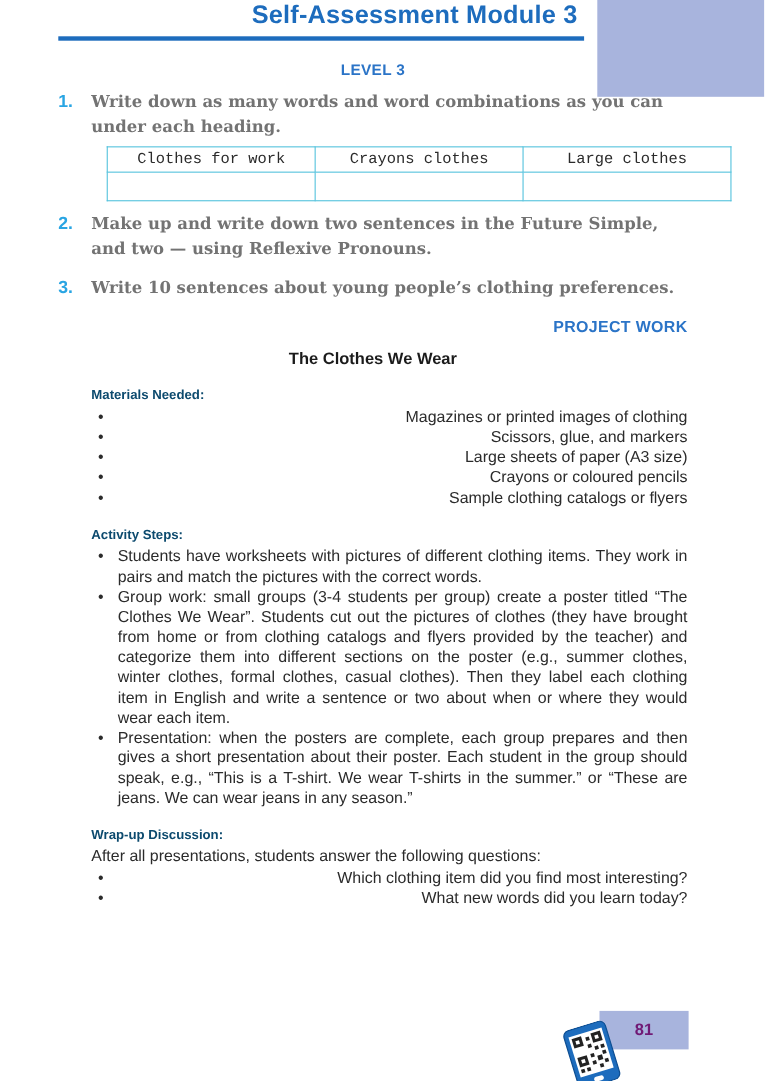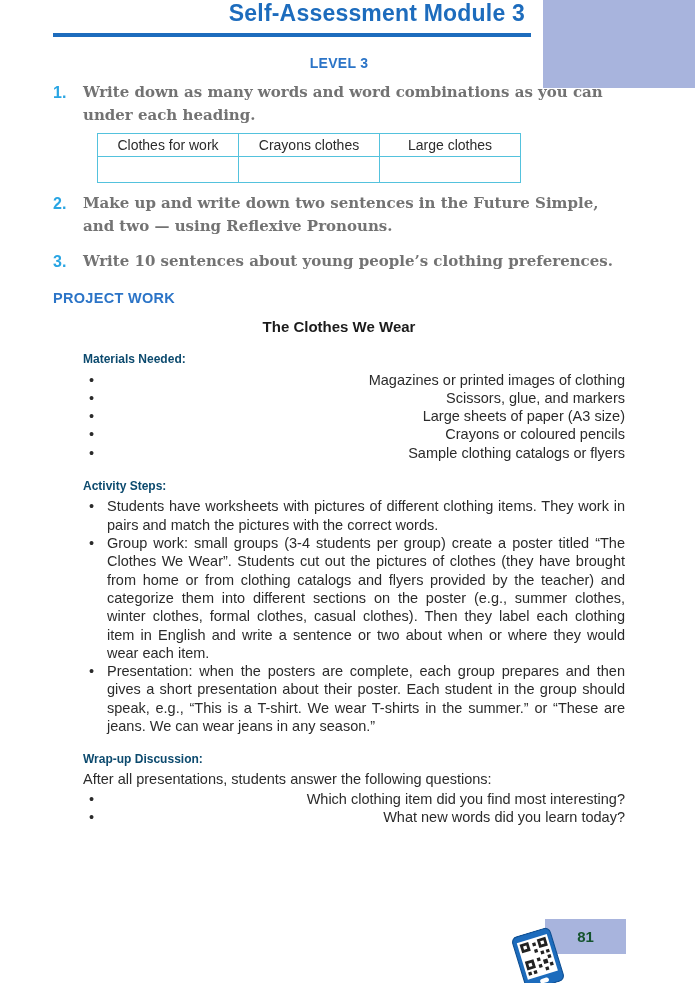--- a/index.html
+++ b/index.html
@@ -29,53 +29,54 @@
   .task-num {
     flex:none; width:30px; font-size:16px; font-weight:bold; color:#29a5e3;
     line-height:23px;
   }
   .task-text {
     flex:1; font-family:"DejaVu Serif", serif; font-weight:bold;
     font-size:15px; line-height:23px; color:#737373;
   }
 
   table.vocab {
-    margin:6px 5px 0 97px; width:424px; border-collapse:collapse;
+    margin:6px 5px 0 97px; width:568px; border-collapse:collapse;
     table-layout:fixed;
+    font-family:Liberation Mono, monospace;
   }
   table.vocab th, table.vocab td { border:1.6px solid #54c2dd; }
   table.vocab th {
     height:23px; font-weight:normal; font-size:14px; color:#2b2b2b;
     text-align:center; vertical-align:middle;
   }
   table.vocab td { height:26px; }
 
   .project-heading {
-    margin:17px 0 0 53px; width:572px; text-align:left;
+    margin:17px 0 0 53px; width:572px; text-align:right;
     font-size:14.5px; font-weight:bold; color:#2b74c7; letter-spacing:0.3px;
   }
   .project-subheading {
     margin:12px 0 0 53px; width:572px; text-align:center;
     font-size:15px; font-weight:bold; color:#1b1b1b;
   }
   .section-label {
     margin:15px 0 0 83px; width:542px;
     font-size:12px; font-weight:bold; color:#0c4a6e; line-height:18.5px;
   }
   ul.bullets { margin:2px 0 0 83px; width:542px; list-style:none; }
   ul.bullets li { display:flex; font-size:14.5px; line-height:18.3px; color:#2b2b2b; }
   ul.bullets .marker { flex:none; width:24px; padding-left:6px; }
   ul.bullets .item-text { flex:1;text-align:right; }
   ul.steps .item-text { text-align:justify; }
   .intro-line { margin:1px 0 0 83px; width:542px; font-size:14.5px; line-height:18.3px; }
 
   .page-badge {
     position:absolute; left:545px; top:919px; width:81px; height:35px;
     background:#a8b4dd; text-align:center; line-height:35px;
-    font-size:15px; font-weight:bold; color:#14532d;
+    font-size:15px; font-weight:bold; color:#701a75;
   }
   .qr-phone {
     position:absolute; left:517px; top:931px; width:42px; height:56px;
     transform:rotate(-17deg);
   }
 </style>
 </head>
 <body>
 
 <div class="page">

